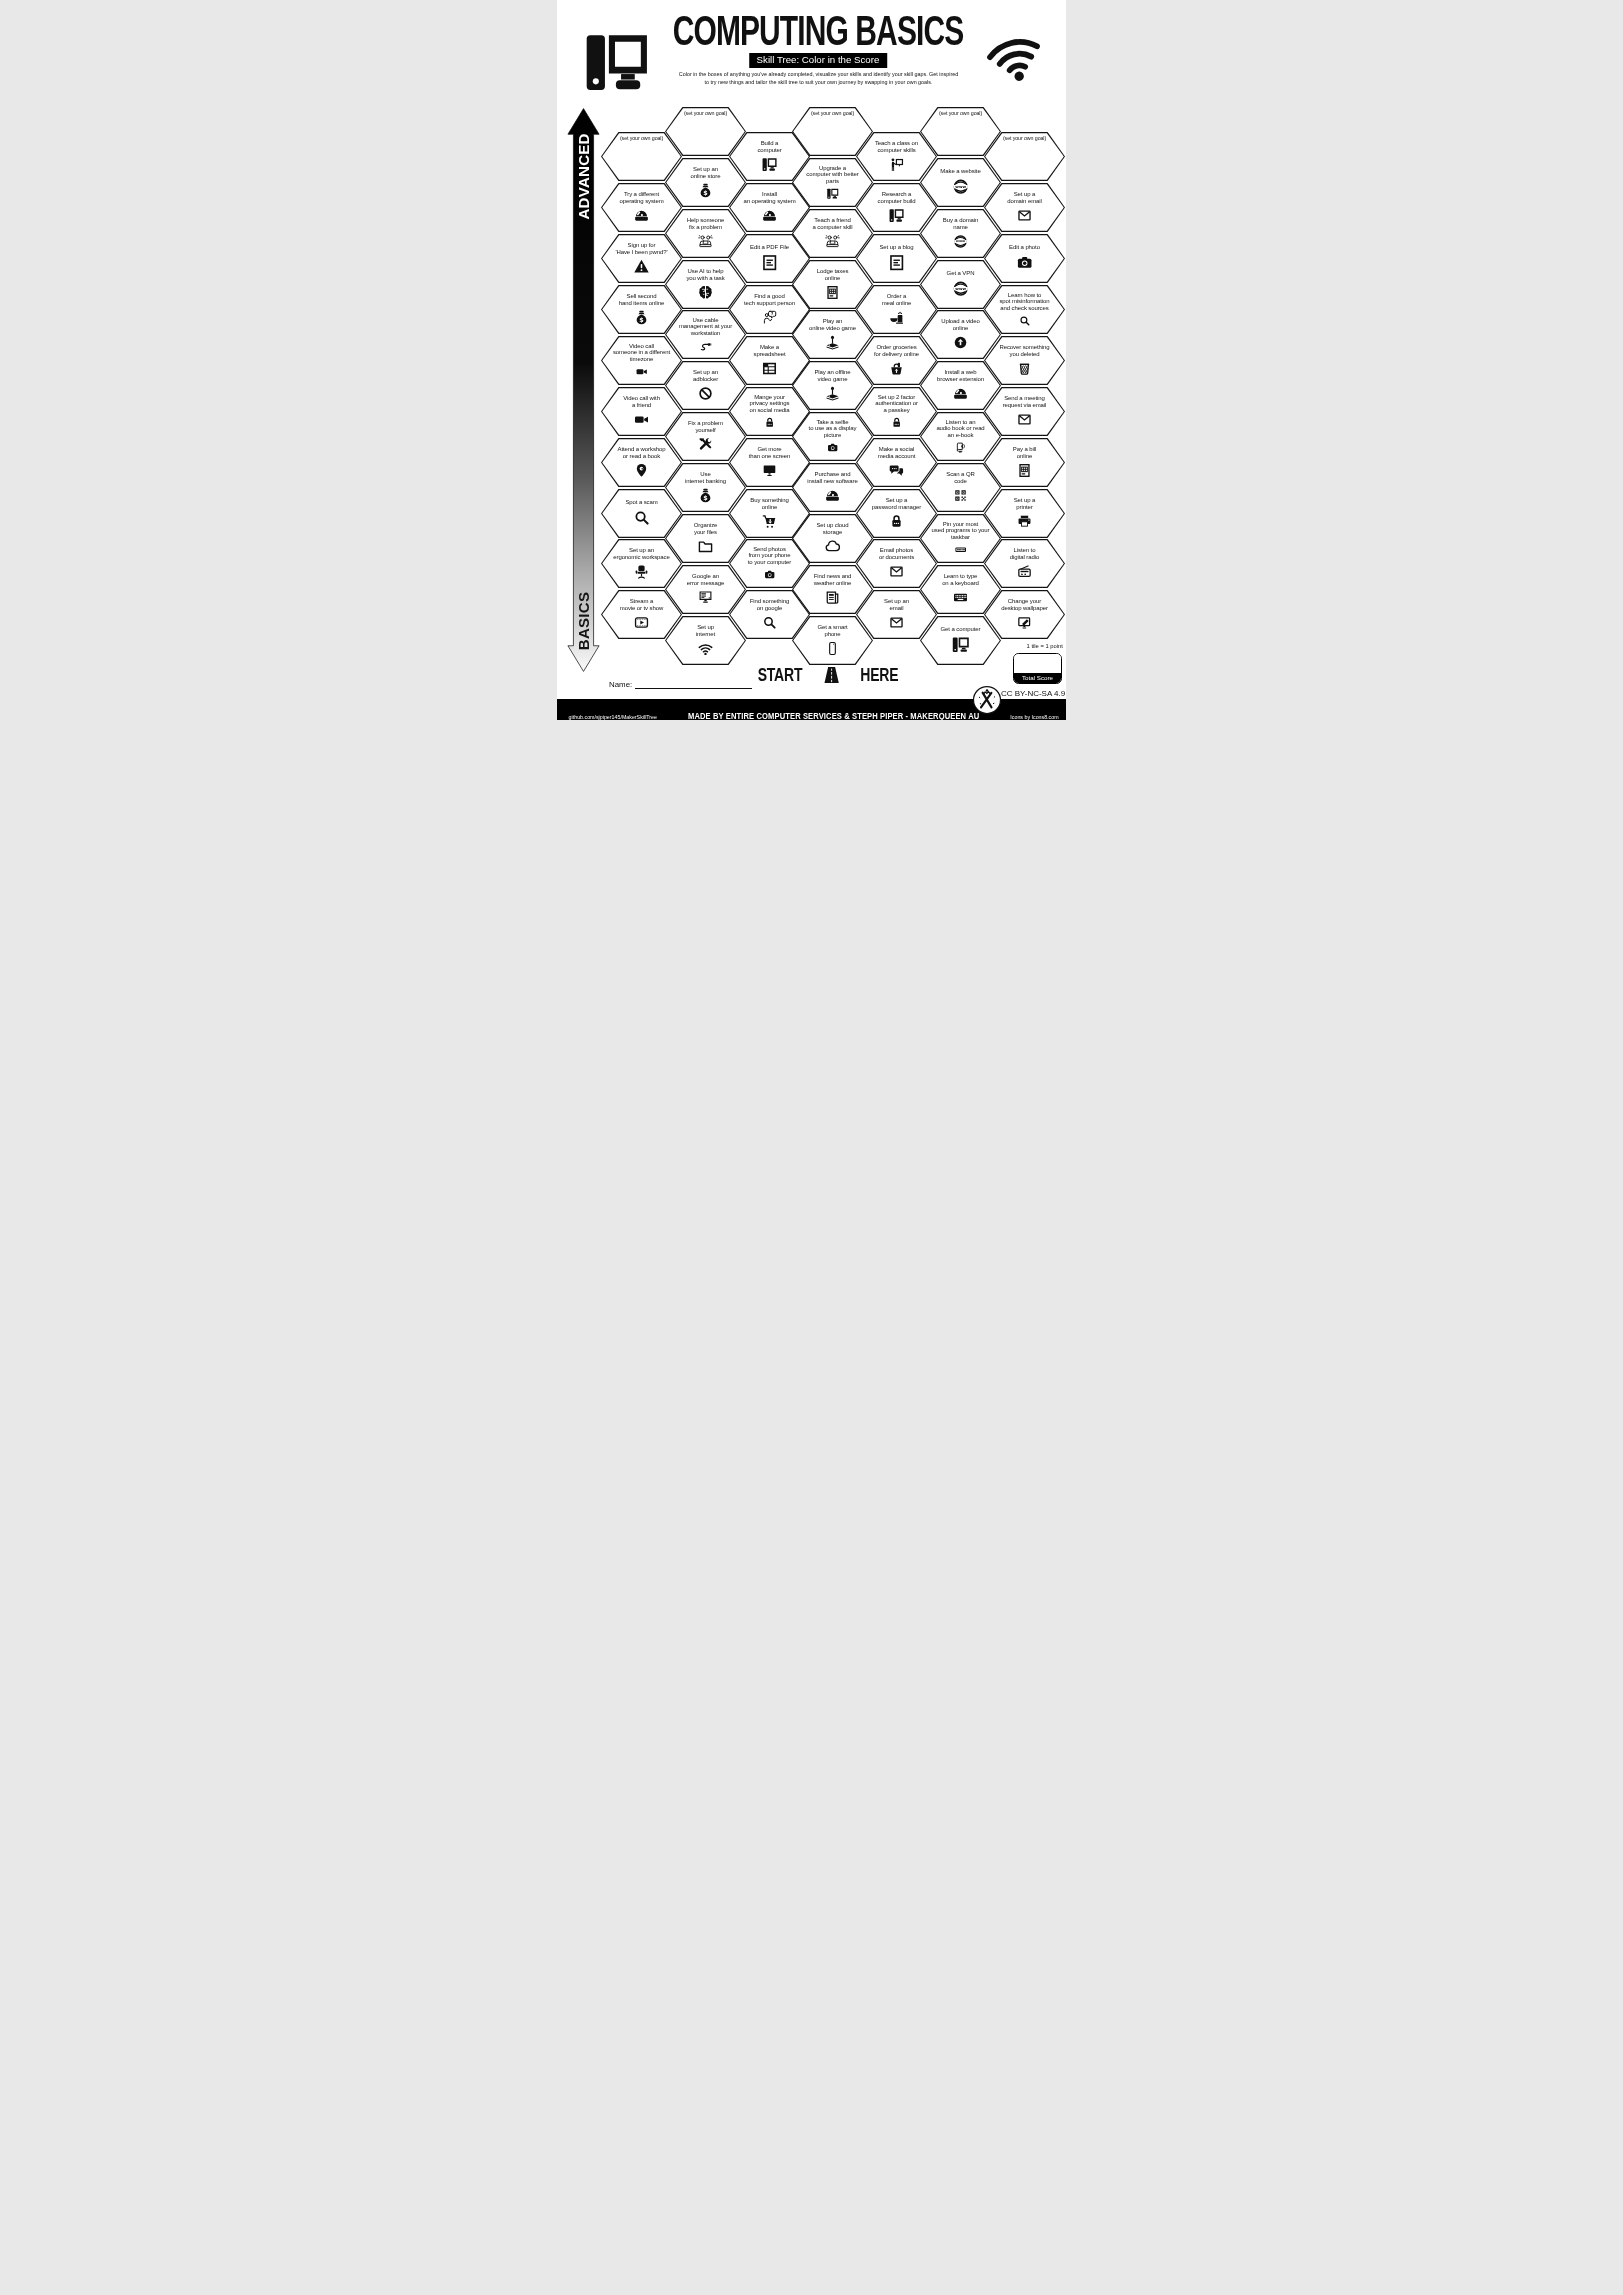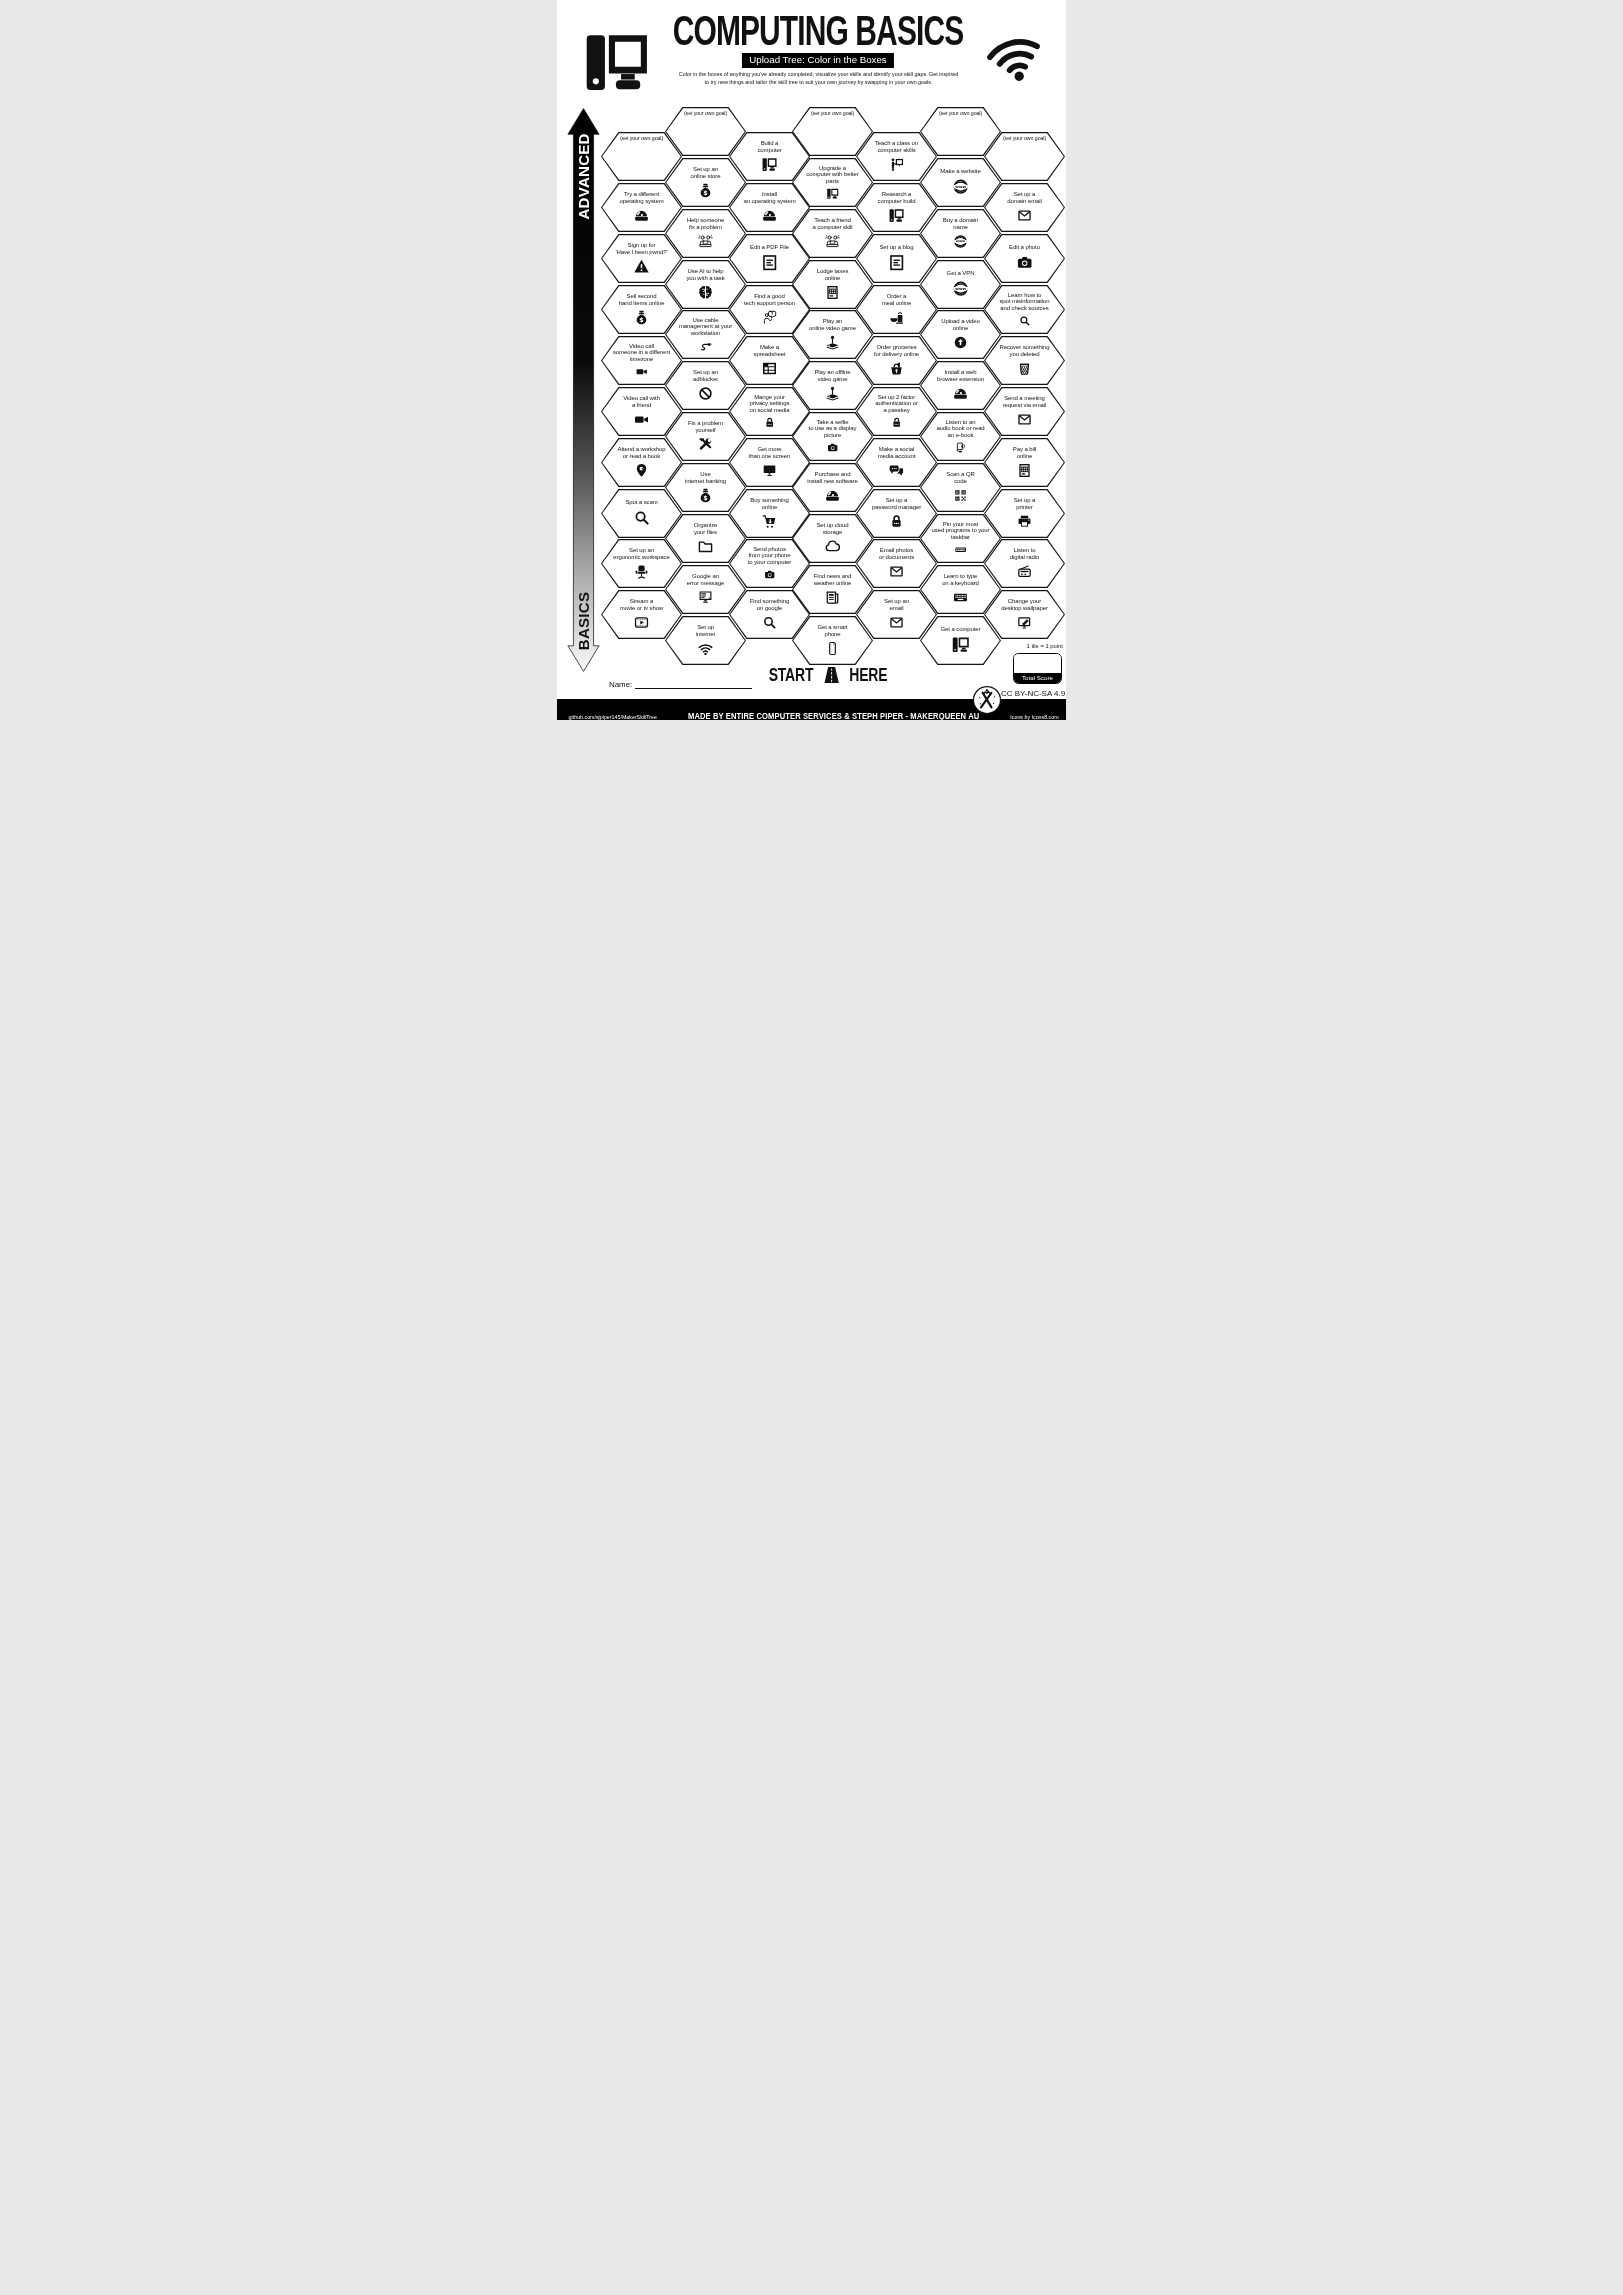--- a/index.html
+++ b/index.html
@@ -27,21 +27,21 @@
        justify-content:center;gap:2.3px;padding:2.8px 7.4px;box-sizing:border-box;}
   .hex-label{font-size:6px;line-height:1.13;text-align:center;white-space:pre-line;
        letter-spacing:-0.1px;color:#151515;}
   .hex.goal .hex-label{position:absolute;top:3.2px;left:0;right:0;font-size:5.3px;}
   .tile-icon{display:block;}
   .tile-icon.l{width:19.4px;height:19.4px;}
   .tile-icon.m{width:17px;height:17px;}
   .tile-icon.s{width:13.4px;height:13.4px;}
   
   .start-marker{position:absolute;left:271px;top:664px;transform:translateX(-50%);
-       display:flex;align-items:center;gap:5px;}
+       display:flex;align-items:center;gap:16px;}
   .start-word{font-size:14px;font-weight:bold;letter-spacing:-0.2px;
        transform:scaleY(1.28);white-space:nowrap;}
   .road-svg{width:26px;height:22px;}
   .name-row{position:absolute;left:52px;top:680px;display:flex;align-items:flex-end;}
   .name-label{font-size:7.9px;text-align:right;}
   .name-line{width:117px;border-bottom:0.8px solid #111;height:7.4px;margin-left:3.2px;}
   .points-note{position:absolute;right:3.2px;top:643px;font-size:5.8px;}
   .score-box{position:absolute;left:456px;top:653px;width:49px;height:30.5px;
        border:0.9px solid #000;border-radius:5.6px;overflow:hidden;display:flex;flex-direction:column;
        box-sizing:border-box;background:#fff;}
@@ -392,21 +392,21 @@
 </symbol>
 </defs>
 </svg>
 
 <div class="page">
 
   <svg class="logo-desktop" viewBox="0 0 158 158" width="73" height="73">
       <use href="#i-desktop-pc"></use>
     </svg>
   <div class="title">COMPUTING BASICS</div>
-  <div class="subtitle-box">Upload Tree: Color in the Boxes</div>
+  <div class="subtitle-box">Skill Tree: Color in the Score</div>
   <div class="description">Color in the boxes of anything you've already completed, visualize your skills and identify your skill gaps.  Get inspired
 to try new things and tailor the skill tree to suit your own journey by swapping in your own goals.</div>
   <svg class="logo-wifi" viewBox="0 0 162 142" width="75" height="66">
       <use href="#i-wifi"></use>
     </svg>
 
   <svg class="axis-arrow" viewBox="0 0 72 1232">
     <defs>
       <linearGradient id="barGrad" x1="0" y1="0" x2="0" y2="1">
         <stop offset="0" stop-color="#000"></stop>

